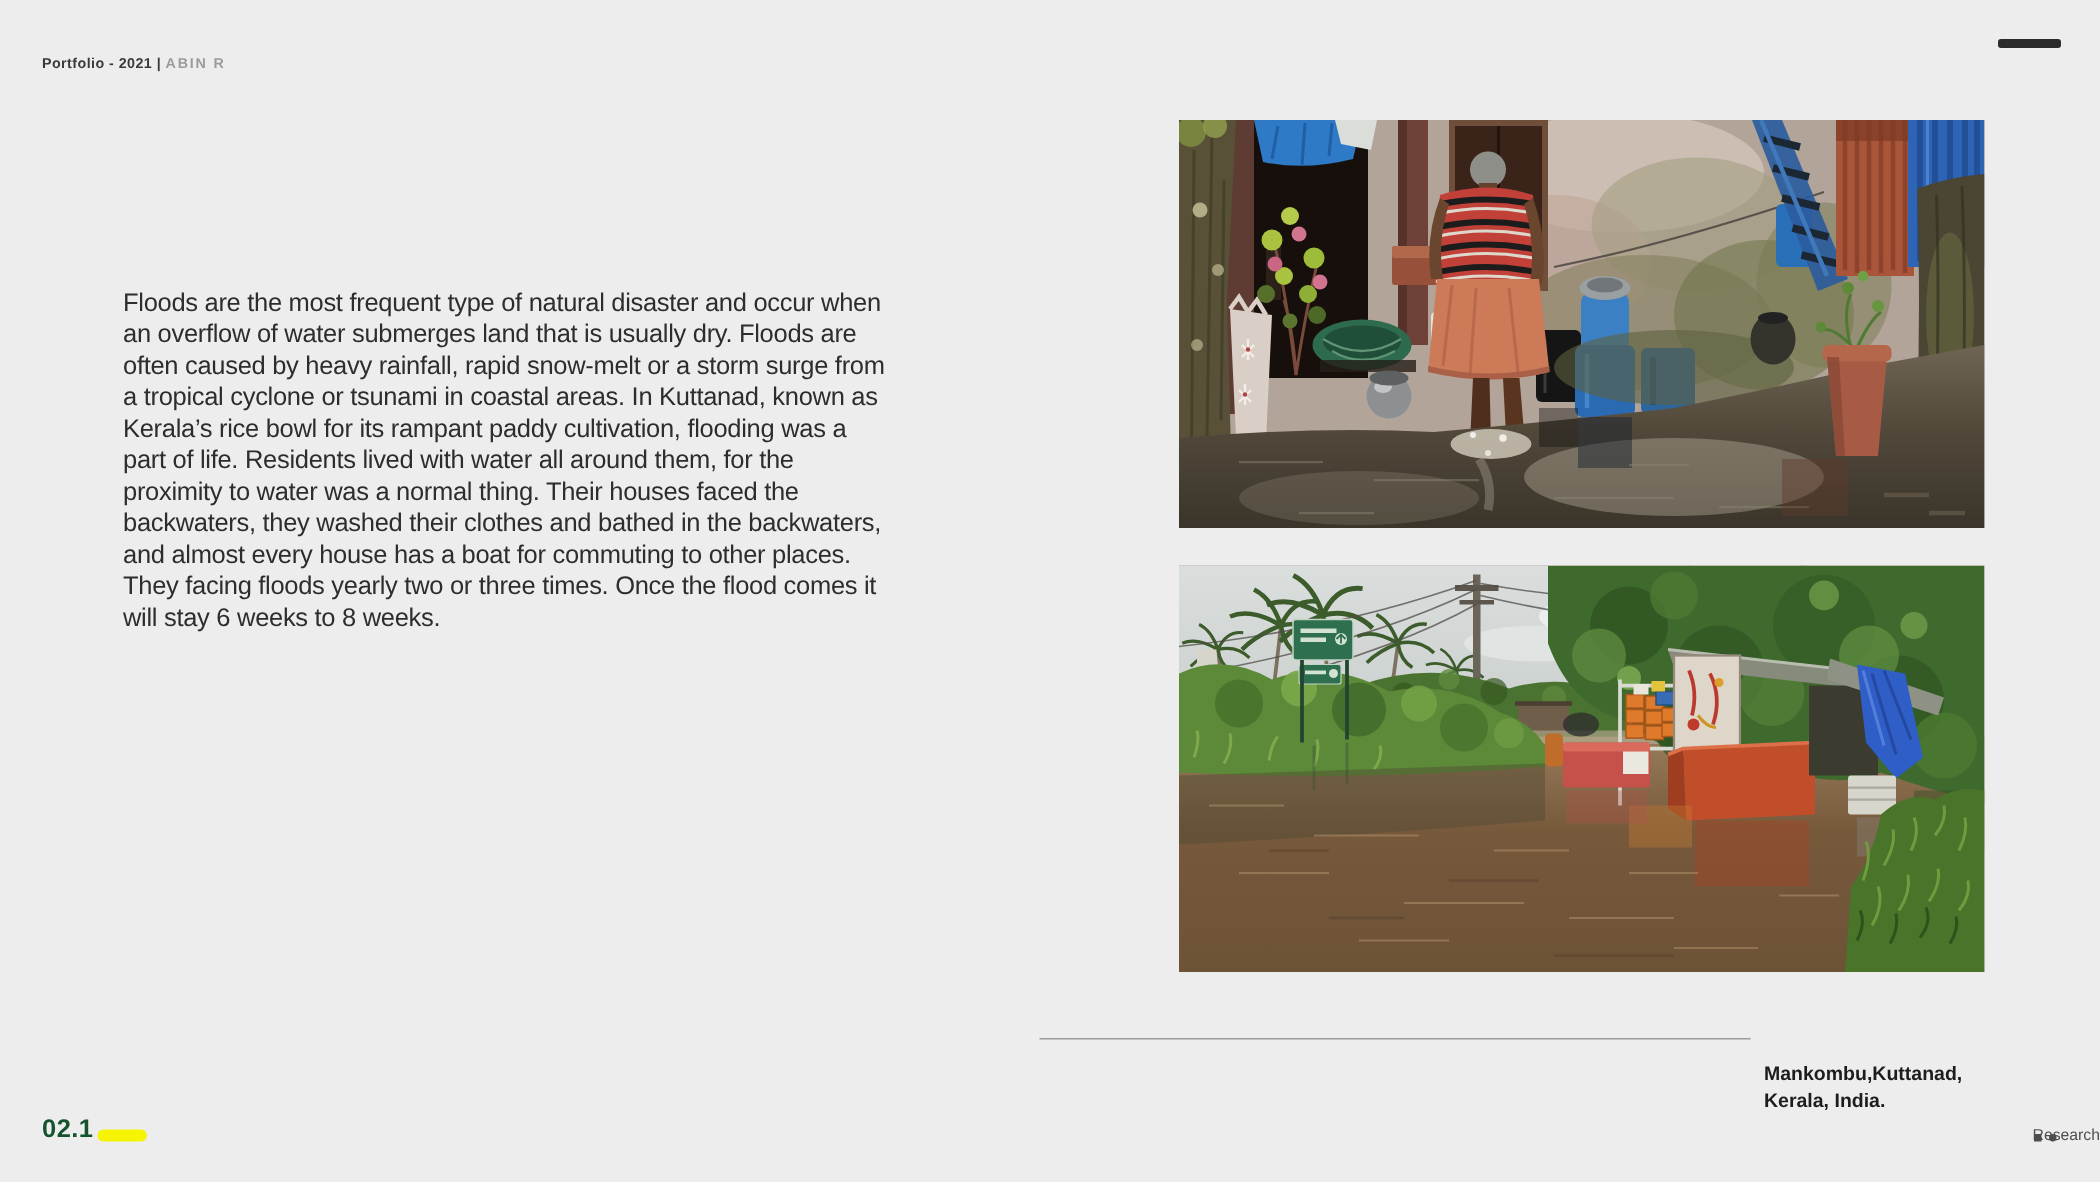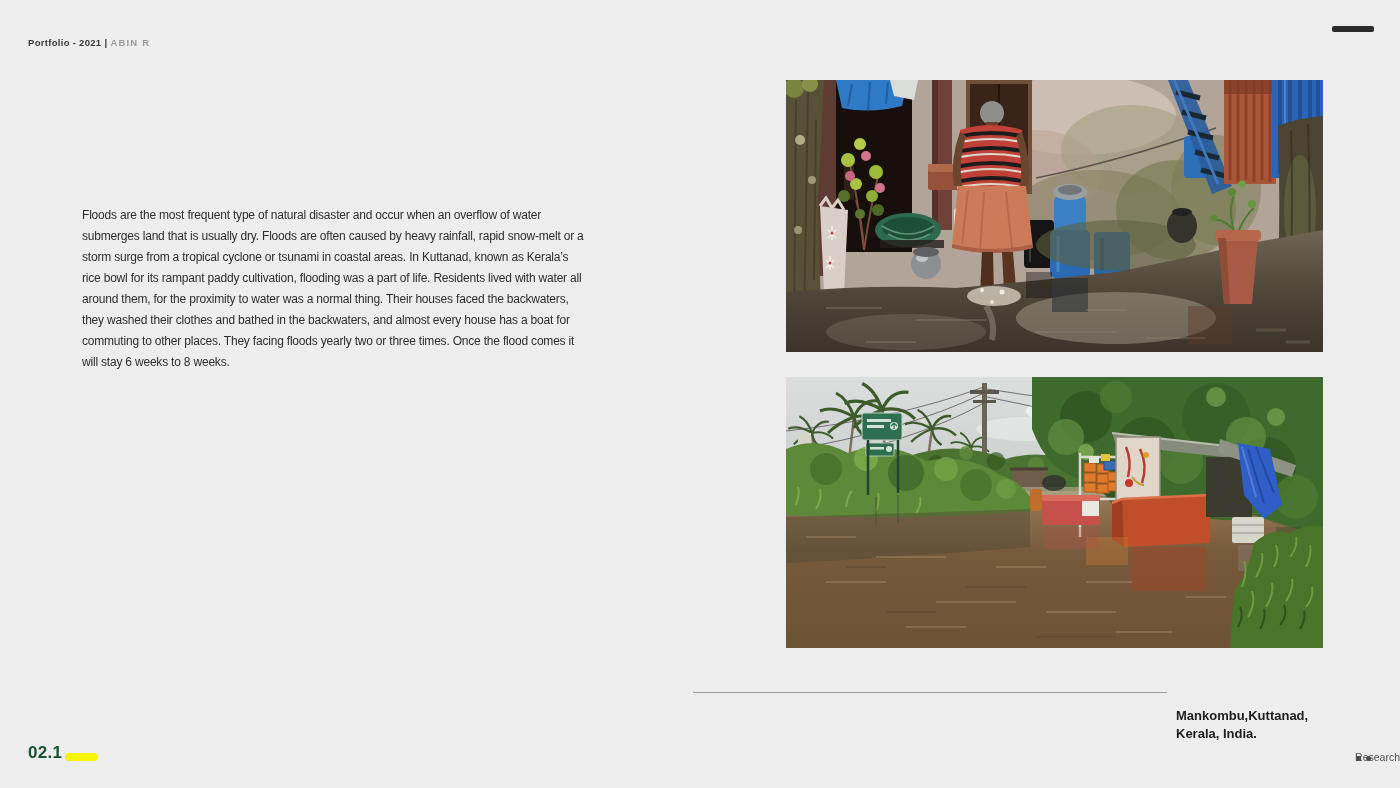--- a/index.html
+++ b/index.html
@@ -10,22 +10,22 @@
                color:#3a3a3a;letter-spacing:.3px;white-space:nowrap;margin-top:10px;}
   .header-meta .sep{margin:0 3px;}
   .header-meta .author{color:#9b9b9b;letter-spacing:1.2px;font-weight:bold;}
 
   .menu-bar{position:absolute;left:1332px;top:26px;width:42px;height:6px;
             background:#2b2b2b;border-radius:2px;}
 
   .title{position:absolute;left:81px;top:64px;margin:0;font-size:48px;line-height:64px;
          font-weight:bold;color:var(--ink,#3f3f3f);letter-spacing:-.5px;}
 
-  .paragraph{position:absolute;left:82px;top:205px;width:508px;margin:0;
-             font-size:12px;line-height:21px;color:var(--body-ink,#2d2d2d);letter-spacing:-.2px;}
+  .paragraph{position:absolute;left:82px;top:191px;width:508px;margin:0;
+             font-size:17px;line-height:21px;color:var(--body-ink,#2d2d2d);letter-spacing:-.2px;}
 
   .brief{position:absolute;left:82px;top:624px;display:flex;align-items:flex-start;}
   .brief-label{width:114px;font-size:20px;line-height:26px;font-weight:bold;color:#1f1f1f;}
   .brief-text{width:436px;font-size:19.5px;line-height:26px;color:#1f1f1f;}
 
   figure.photo{position:absolute;left:786px;margin:0;overflow:hidden;background:#b2a499;}
   .photo-1{top:80px;width:537px;height:272px;}
   .photo-2{top:377px;width:537px;height:271px;}
   figure.photo svg{display:block;width:100%;height:100%;}
 

